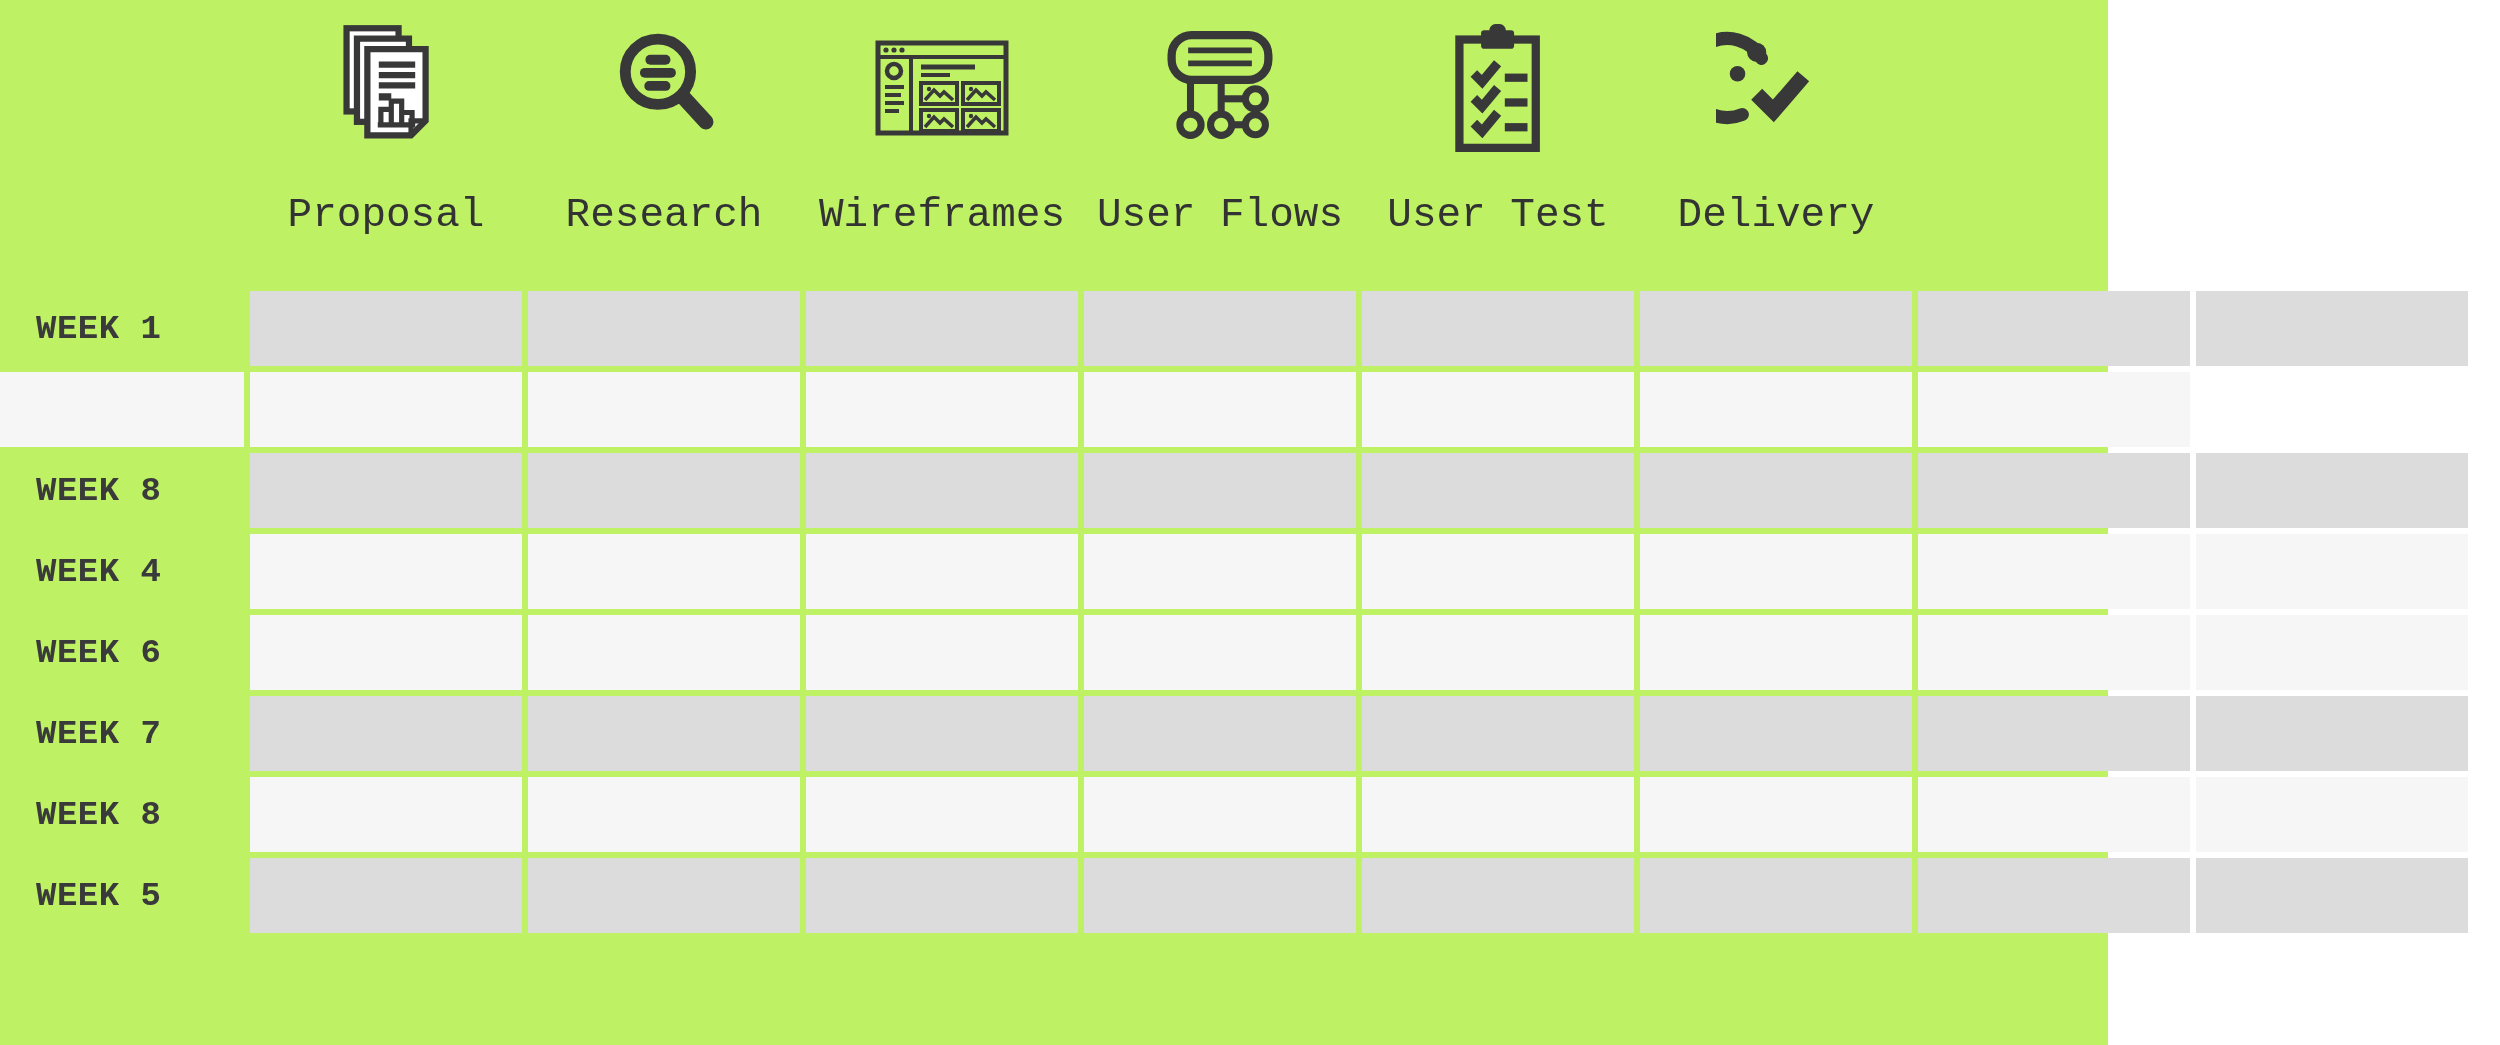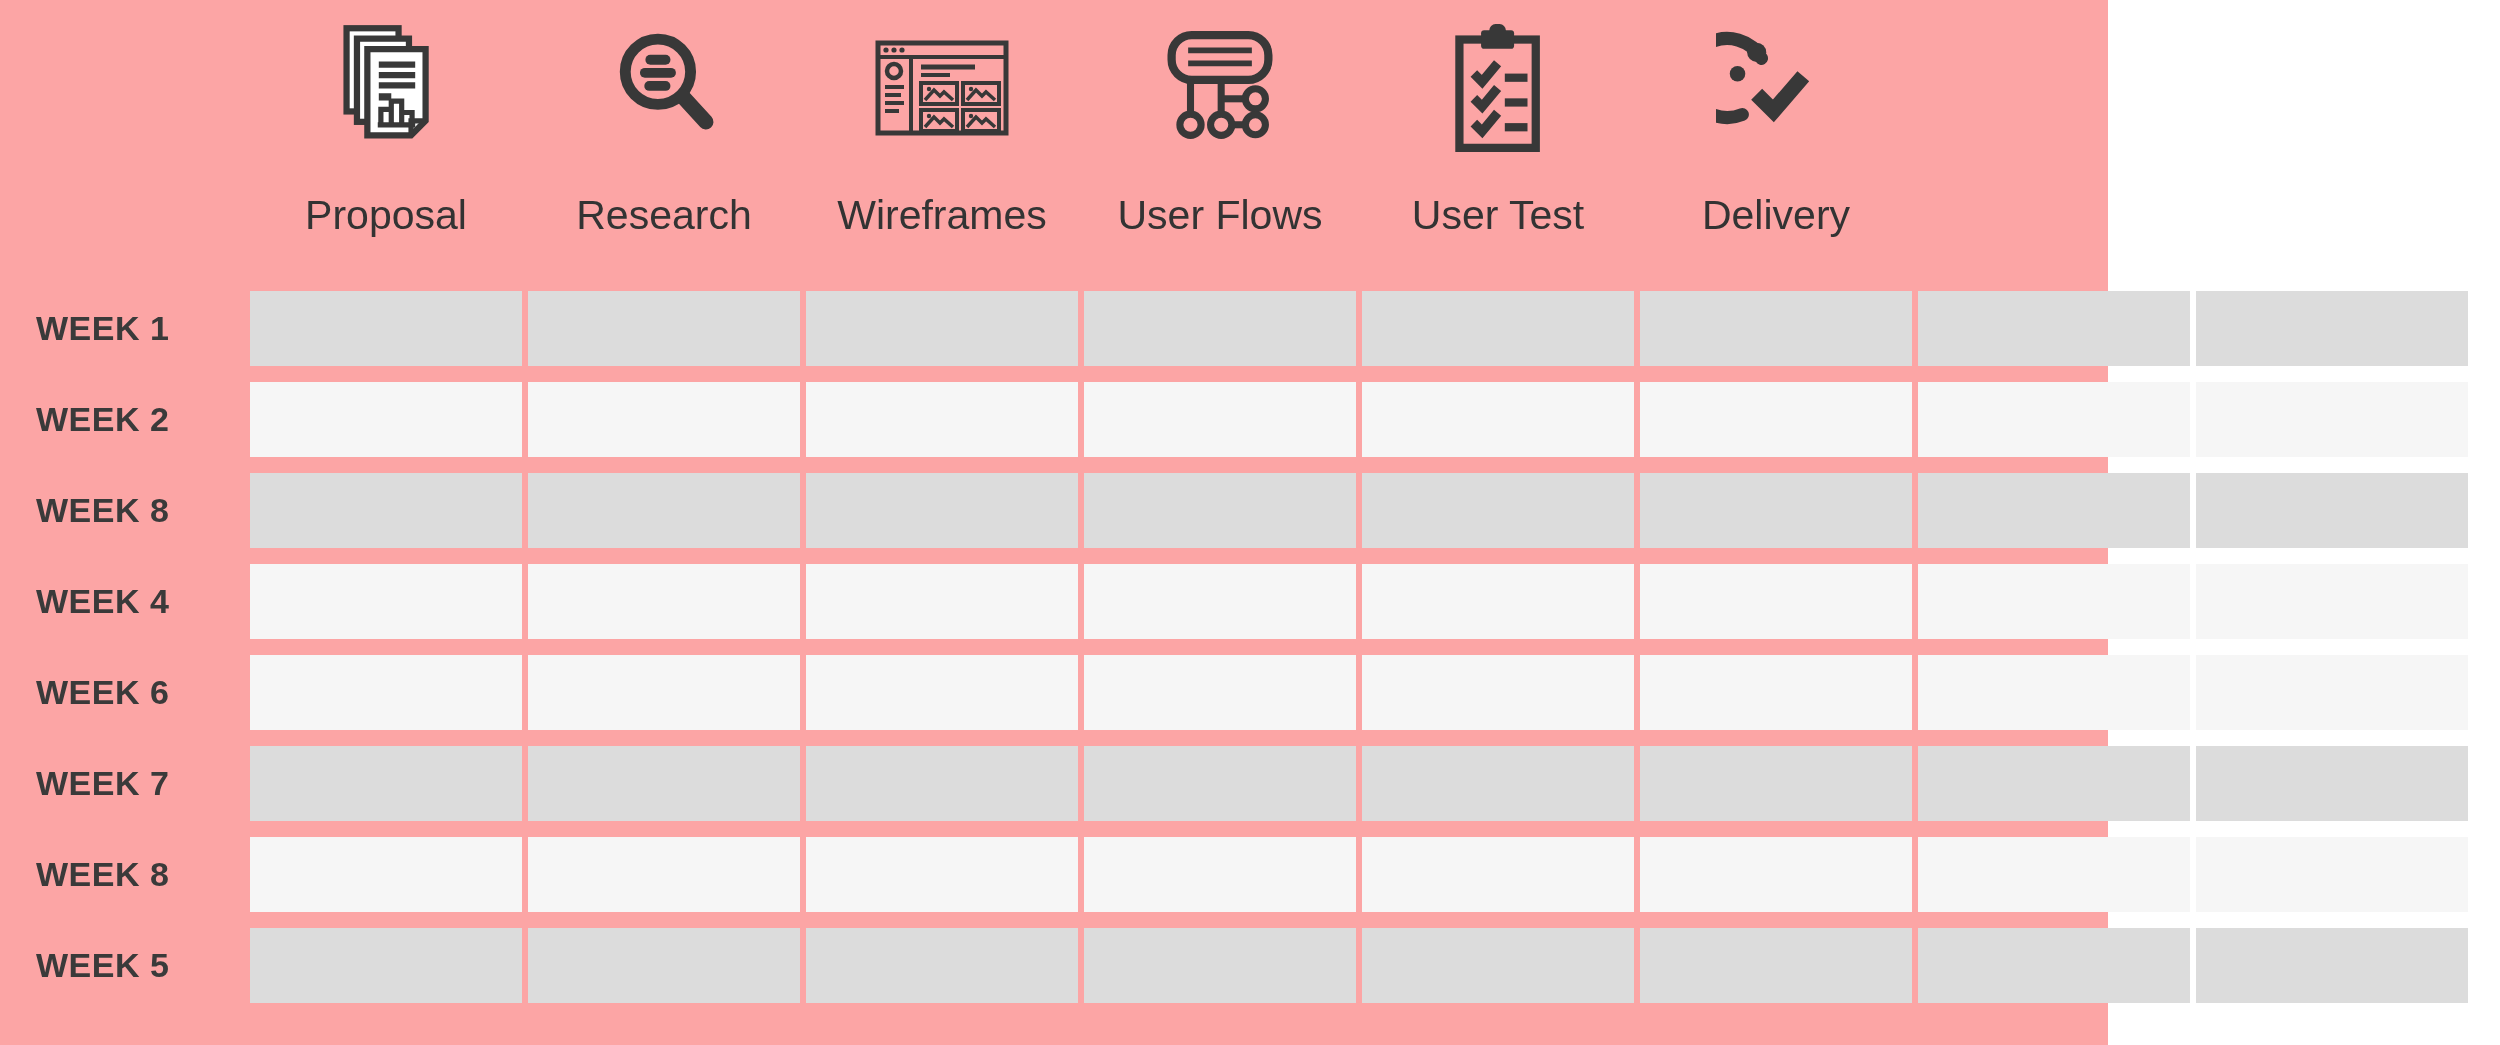--- a/index.html
+++ b/index.html
@@ -1,23 +1,23 @@
 <!DOCTYPE html>
 <html><head>
 <meta charset="utf-8">
 <style>
   html,body{margin:0;padding:0;background:#ffffff;}
   body{width:2500px;height:1045px;overflow:hidden;font-family:"Liberation Sans",sans-serif;}
-  #app{width:2108px;height:1045px;background:#fca5a5;}
+  #app{width:2108px;height:1045px;background:#bef264;font-family:Liberation Mono, monospace;}
   .header{margin-left:250px;width:2218px;display:grid;grid-template-columns:repeat(8,272px);column-gap:6px;padding-top:16px;}
   .phase{display:flex;flex-direction:column;align-items:center;}
   .icon-box{height:142px;display:flex;align-items:center;justify-content:center;}
   .phase-label{margin-top:34px;font-size:41px;line-height:1.15;color:#333333;font-weight:400;white-space:nowrap;}
   .grid{margin-top:52px;}
-  .row{display:grid;grid-template-columns:244px repeat(8,272px);column-gap:6px;height:75px;margin-bottom:16px;}
+  .row{display:grid;grid-template-columns:244px repeat(8,272px);column-gap:6px;height:75px;margin-bottom:6px;}
   .week-label{display:flex;align-items:center;padding-left:36px;font-weight:700;font-size:34px;letter-spacing:0.5px;color:#3a3a3a;white-space:nowrap;}
   .cell{height:75px;}
   .row.shade-dark .cell{background:#DCDCDC;}
   .row.shade-light .cell{background:#F6F6F6;}
   .cell.bar{background:var(--bar-color);}
   svg{display:block;}
 </style>
 </head>
 <body>
 
@@ -135,21 +135,20 @@
         <div class="cell bar" style="--bar-color: #F3B84A;"></div>
         <div class="cell"></div>
         <div class="cell"></div>
         <div class="cell"></div>
         <div class="cell"></div>
         <div class="cell"></div>
         <div class="cell"></div>
         <div class="cell"></div>
       </div>
       <div class="row shade-light">
-        <div class="week-label">WEEK 2</div>
         <div class="cell"></div>
         <div class="cell bar" style="--bar-color: #E2873F;"></div>
         <div class="cell"></div>
         <div class="cell"></div>
         <div class="cell"></div>
         <div class="cell"></div>
         <div class="cell"></div>
         <div class="cell"></div>
       </div>
       <div class="row shade-dark">

